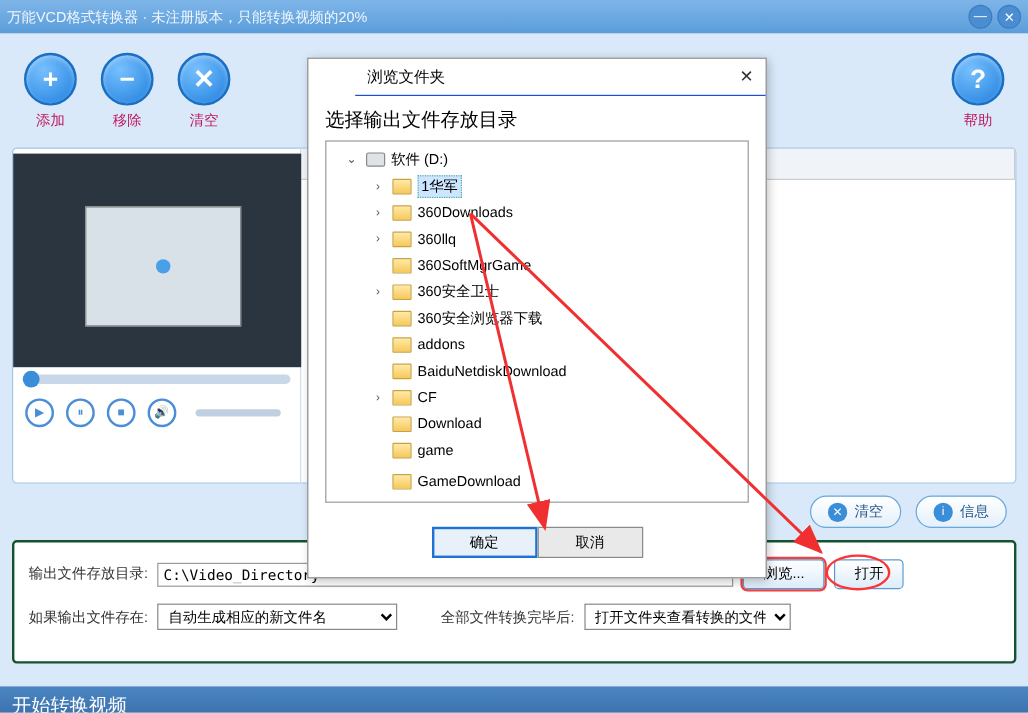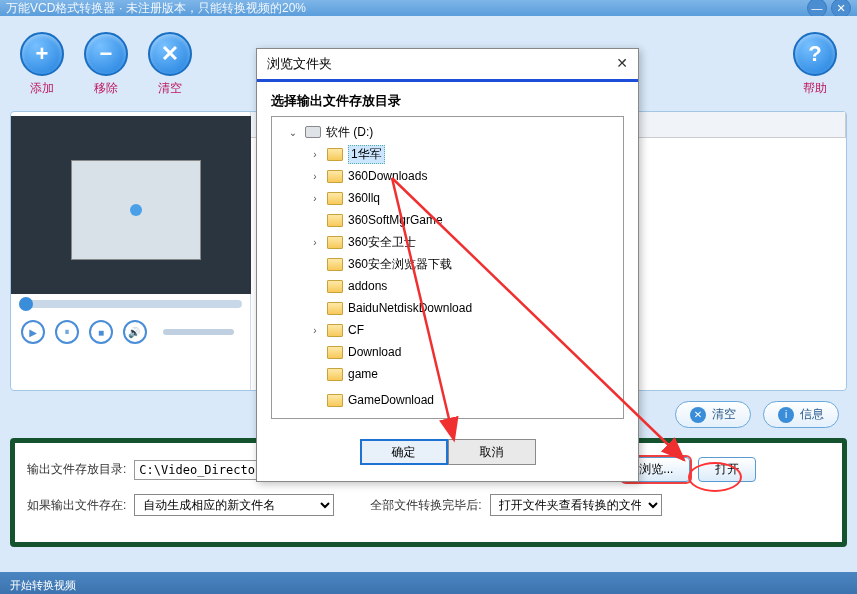--- a/index.html
+++ b/index.html
@@ -1,18 +1,18 @@
 <!DOCTYPE html>
 <html><head>
 <meta charset="utf-8">
 <style>
   * { box-sizing: border-box; margin: 0; padding: 0; font-family: "Microsoft YaHei", sans-serif; }
   body { width: 857px; height: 594px; background: #fff; overflow: hidden; position: relative; }
   
-  .titlebar { height: 16px; background: linear-gradient(#7eb5e8, #5a9ddb); display: flex; align-items: center; padding: 0 6px; color: #fff; font-size: 12px; }
+  .titlebar { height: 28px; background: linear-gradient(#7eb5e8, #5a9ddb); display: flex; align-items: center; padding: 0 6px; color: #fff; font-size: 12px; }
   .titlebar-text { flex: 1; opacity: 0.9; }
   .win-buttons { display: flex; gap: 4px; }
   .win-btn { width: 20px; height: 20px; border-radius: 50%; background: #4a8dd0; border: 1px solid #3a7cc0; display: flex; align-items: center; justify-content: center; color: #fff; font-size: 11px; }
   
   .main-area { background: #d9e9f9; height: 568px; padding: 10px; position: relative; }
   
   .toolbar { display: flex; gap: 20px; padding: 6px 10px 14px; }
   .tool-btn { display: flex; flex-direction: column; align-items: center; gap: 4px; }
   .tool-circle { width: 44px; height: 44px; border-radius: 50%; background: radial-gradient(circle at 35% 30%, #77c0ff, #1e7edc); border: 2px solid #1a6fc2; display: flex; align-items: center; justify-content: center; color: #fff; font-size: 22px; font-weight: bold; box-shadow: inset 0 2px 4px rgba(255,255,255,0.4); }
   .tool-label { font-size: 12px; color: #be185d; }
@@ -31,35 +31,35 @@
   .list-area { flex: 1; }
   .list-header { display: flex; background: #f0f4f8; border-bottom: 1px solid #ccc; font-size: 12px; }
   .list-col { padding: 4px 8px; border-right: 1px solid #ccc; }
   .list-row { display: flex; font-size: 12px; }
   .list-cell { padding: 3px 8px; }
   
   .mid-controls { display: flex; justify-content: flex-end; gap: 12px; padding: 10px 8px; }
   .pill-btn { display: flex; align-items: center; gap: 6px; background: linear-gradient(#fff,#e4f0fb); border: 1px solid #6aa8dc; border-radius: 14px; padding: 4px 14px; font-size: 12px; color: #2a5a8a; }
   .pill-btn .pc { width:16px; height:16px; border-radius:50%; background:#3a8dd8; color:#fff; display:flex; align-items:center; justify-content:center; font-size:10px;}
   
-  .bottom-panel { background: #fff; border: 5px solid #14532d; border-radius: 4px; padding: 14px 12px; font-size: 12px; }
+  .bottom-panel { background: #fff; border: 2px solid #14532d; border-radius: 4px; padding: 14px 12px; font-size: 12px; }
   .form-row { display: flex; align-items: center; gap: 8px; margin-bottom: 12px; }
   .form-row label { color: #333; }
   .text-input { border: 1px solid #999; padding: 2px 4px; font-family: monospace; font-size: 12px; background:#fff; }
   .combo { border: 1px solid #888; padding: 2px 4px; font-size: 12px; background:#fff; min-width:160px;}
   .std-btn { background: linear-gradient(#fff,#dcecfa); border: 1px solid #5a9ad0; border-radius: 4px; padding: 3px 16px; font-size: 12px; }
   .std-btn.hl { box-shadow: 0 0 0 2px #f04040; }
   
-  .statusbar { position:absolute; left:0; bottom:0; right:0; height:22px; background: linear-gradient(#4b86c2,#3c73ae); color:#fff; font-size:11px; padding:6px 10px;}
+  .statusbar { position:absolute; left:0; bottom:0; right:0; height:22px; background: linear-gradient(#4b86c2,#3c73ae); color:#fff; font-size:16px; padding:6px 10px;}
   
   
   .dialog { position: absolute; left: 256px; top: 48px; width: 383px; height: 434px; background: #fff; border: 1px solid #888; box-shadow: 2px 2px 8px rgba(0,0,0,0.25); display:flex; flex-direction:column; z-index:10;}
-  .dlg-title { display:flex; justify-content:space-between; padding:6px 10px; font-size:13px; border-bottom:3px solid #1d4ed8;}
+  .dlg-title { display:flex; justify-content:space-between; padding:6px 10px; font-size:13px; border-bottom:1px solid #1d4ed8;margin-left:39px;}
   .dlg-close { font-size:14px; color:#333; }
-  .dlg-sub { padding: 10px 14px 6px; font-size: 13px; font-weight: bold; }
+  .dlg-sub { padding: 10px 14px 6px; font-size: 16px; }
   .tree { flex:1; border:1px solid #999; margin: 0 14px 10px; overflow:auto; font-size:12px; padding-top:4px;}
   .tree-row { display:flex; align-items:center; height:22px; gap:5px; padding-left:0;}
   .tw { width:14px; display:inline-block; text-align:center; color:#555; font-size:10px;}
   .folder-icon { width:16px; height:13px; background: linear-gradient(#ffe9a8,#f6c95a); border:1px solid #caa23c; border-radius:1px; display:inline-block;}
   .drive-icon { width:16px; height:12px; background:#dfe3e7; border:1px solid #888; border-radius:2px; display:inline-block;}
   .tree-row.sel .tree-label{ background:#cce6ff; border:1px dotted #5aa; padding:0 2px;}
   .dlg-buttons { display:flex; justify-content:center; padding: 10px 0 16px;}
   .dlg-btn { width:88px; height:26px; border:1px solid #8a8a8a; background:#e9e9e9; font-size:12px;}
   .dlg-btn.primary { border:2px solid #1d72d2; background:#e8f0fa;}
   

